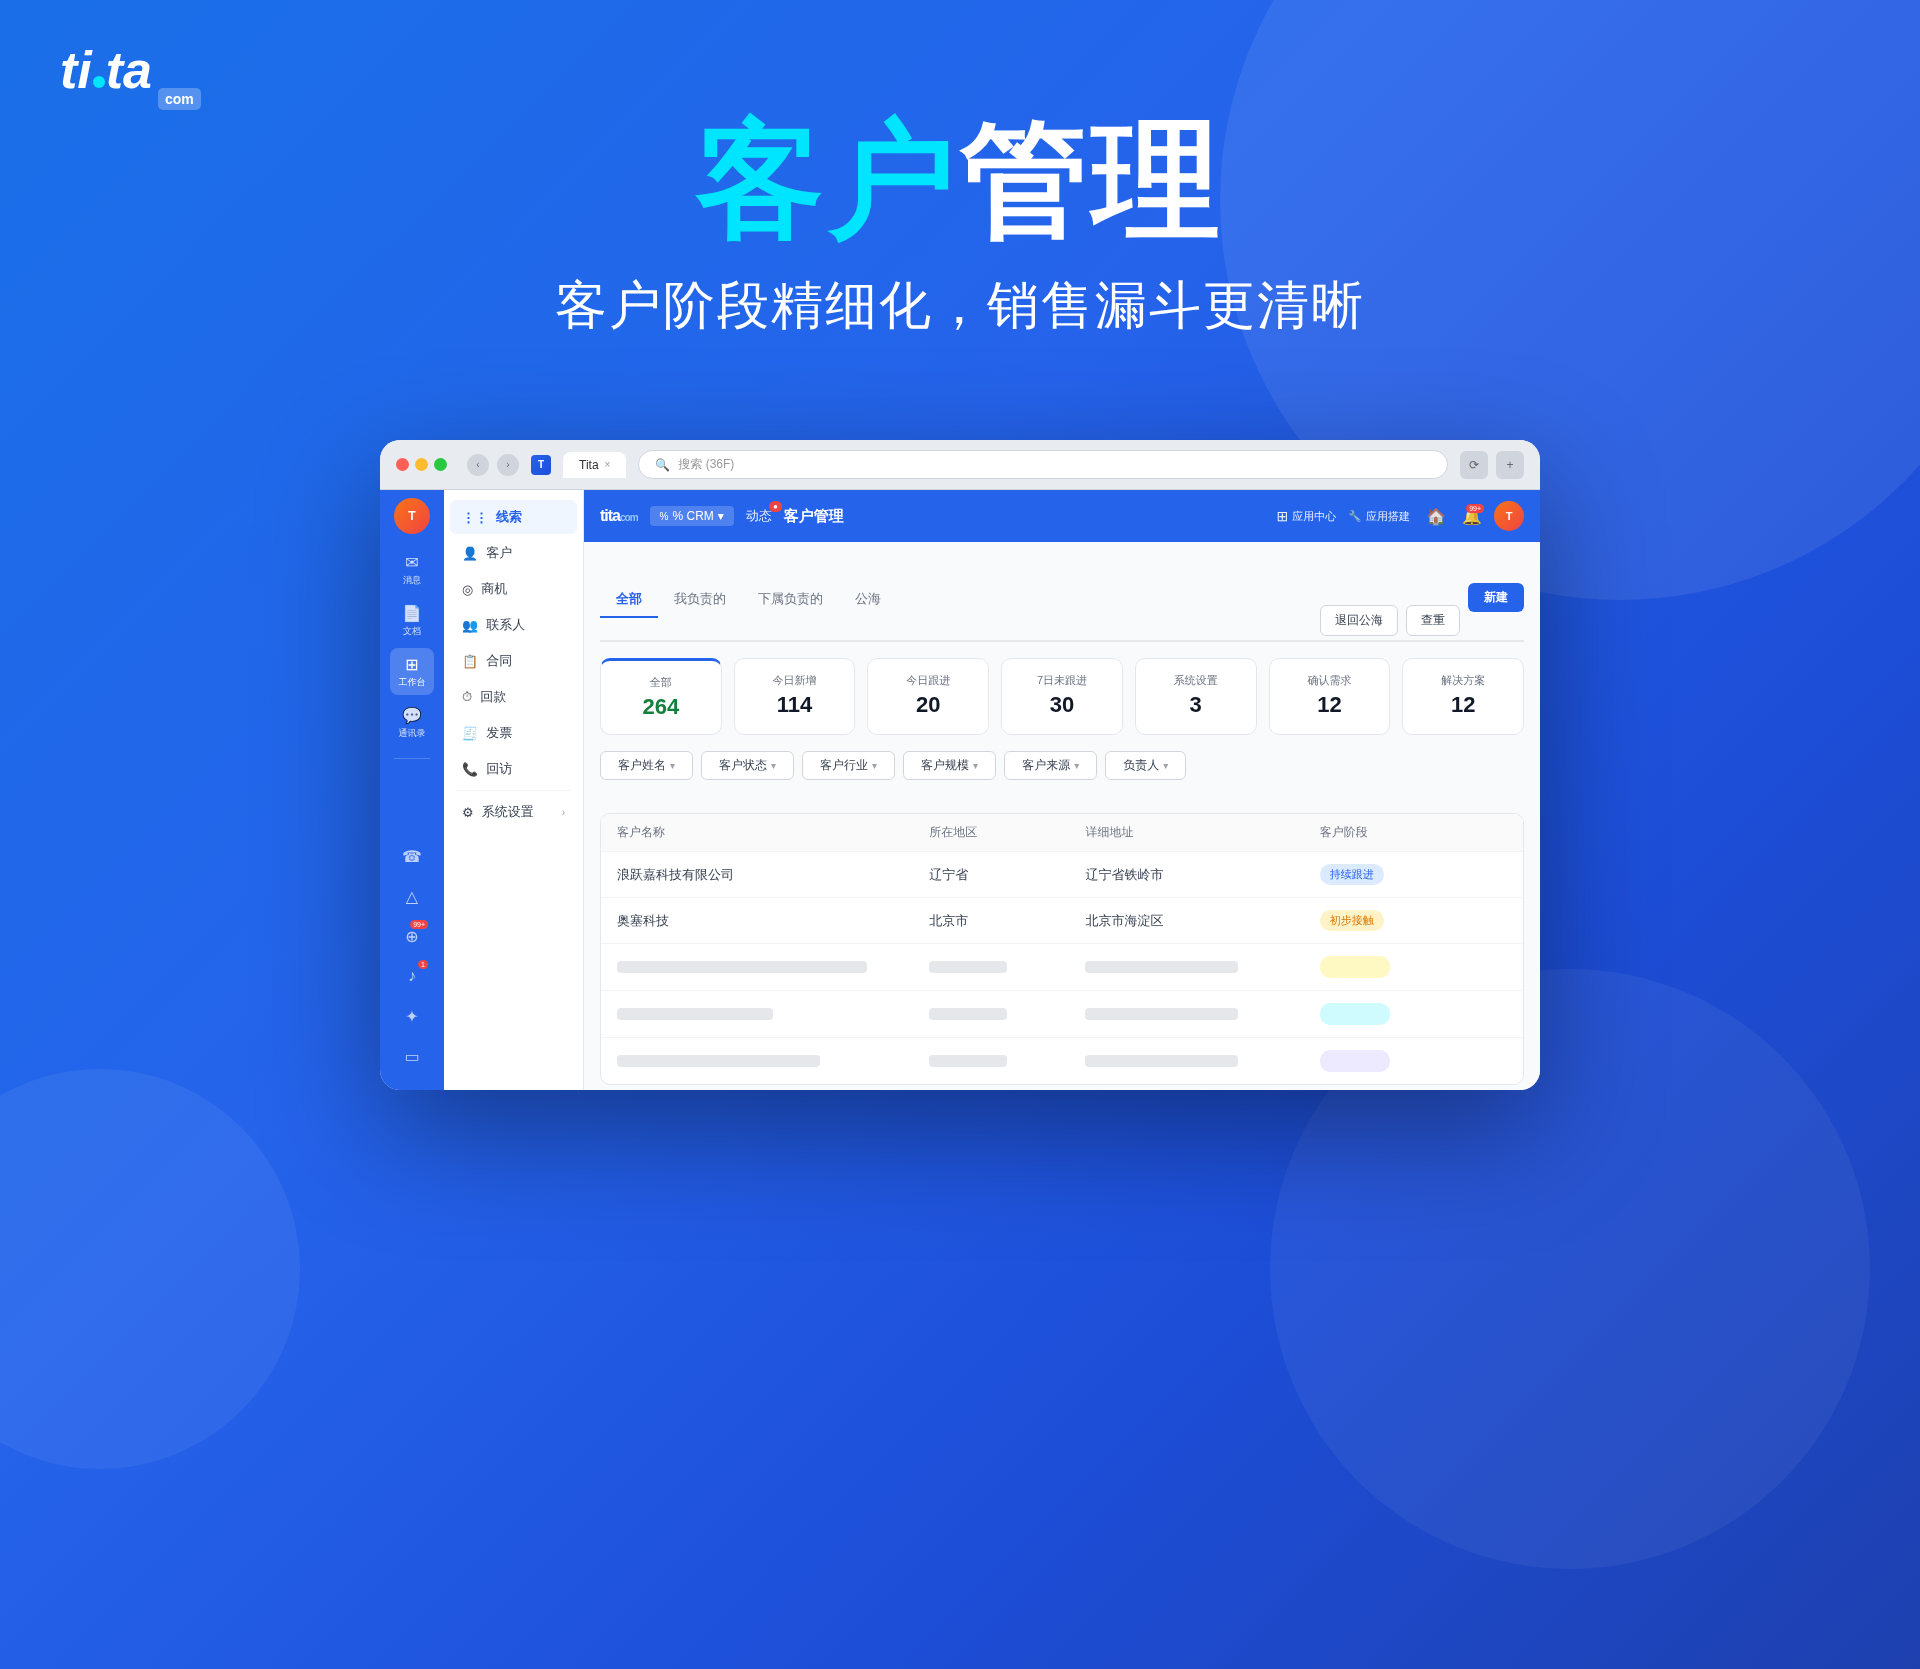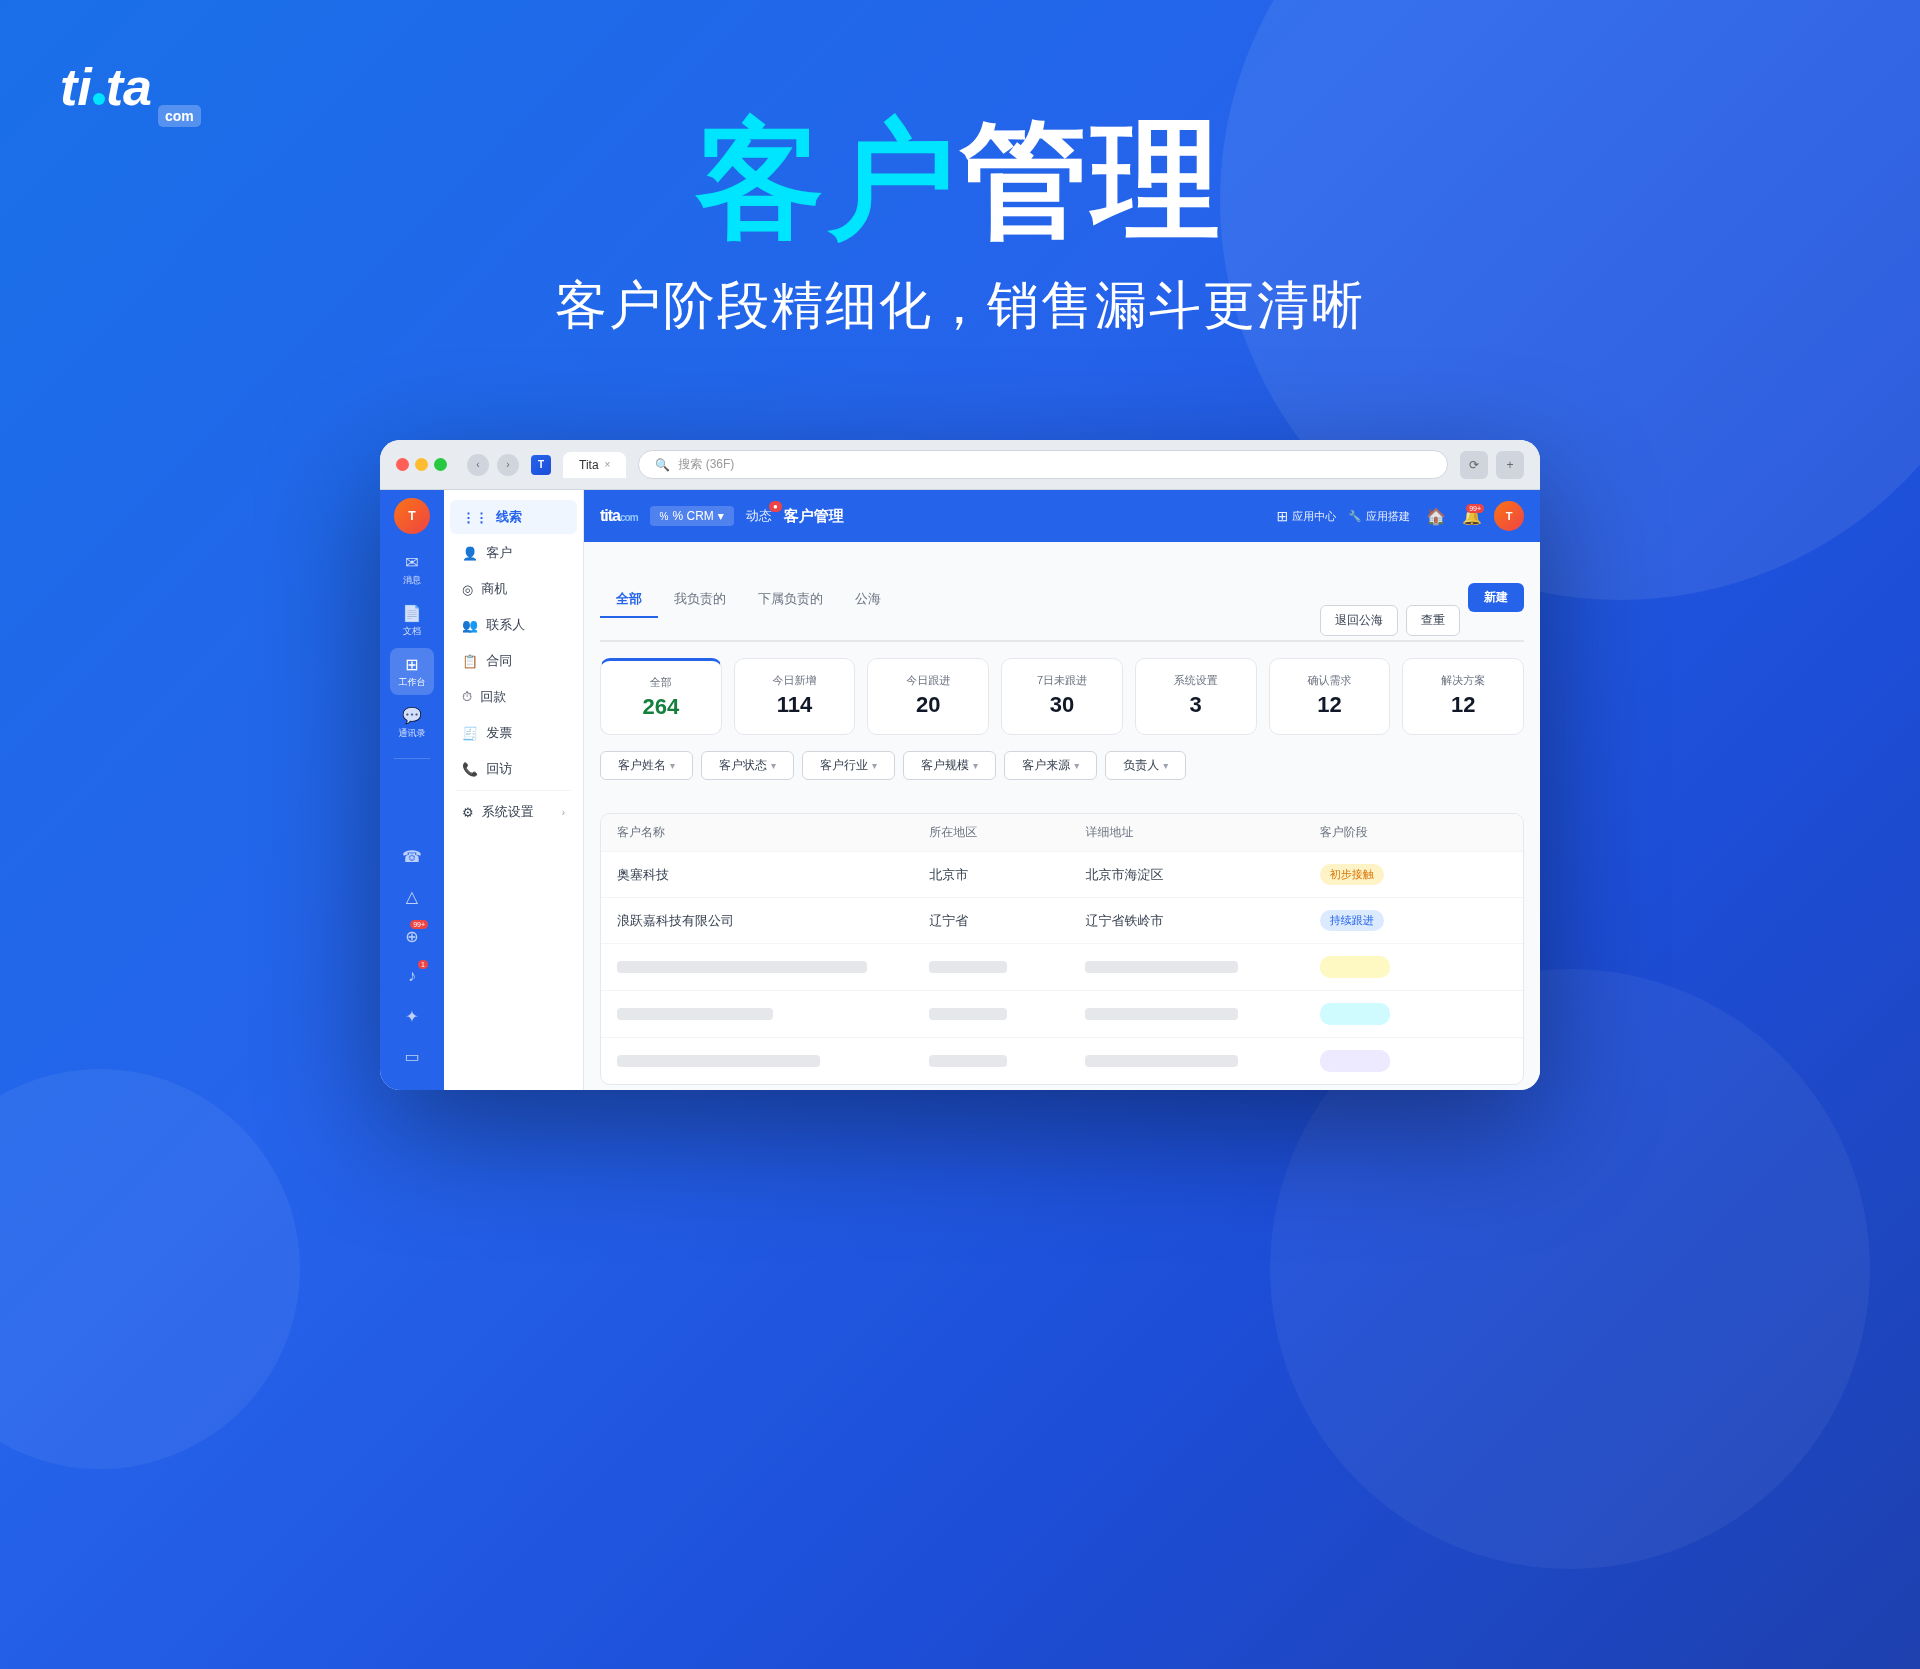--- a/index.html
+++ b/index.html
@@ -32,21 +32,20 @@
       width: 400px; height: 400px;
       bottom: 200px; left: -100px;
       background: rgba(255,255,255,0.06);
     }
 
     
     .header-section {
       position: absolute;
       top: 40px;
       left: 60px;
-      margin-top: 17px;
     }
 
     
     .main-heading {
       text-align: center;
       position: absolute;
       top: 110px;
       left: 50%;
       transform: translateX(-50%);
       width: 100%;
@@ -850,37 +849,37 @@
 
         <div class="data-table">
           <div class="table-header">
             <div>客户名称</div>
             <div>所在地区</div>
             <div>详细地址</div>
             <div>客户阶段</div>
           </div>
 
           <div class="table-row">
+            <div>浪跃嘉科技有限公司</div>
+            <div>辽宁省</div>
+            <div>辽宁省铁岭市</div>
+            <div>
+              <span class="stage-badge stage-follow">持续跟进</span>
+            </div>
+          </div>
+
+          <div class="table-row">
             <div>奥塞科技</div>
             <div>北京市</div>
             <div>北京市海淀区</div>
             <div>
               <span class="stage-badge stage-initial">初步接触</span>
             </div>
           </div>
 
-          <div class="table-row">
-            <div>浪跃嘉科技有限公司</div>
-            <div>辽宁省</div>
-            <div>辽宁省铁岭市</div>
-            <div>
-              <span class="stage-badge stage-follow">持续跟进</span>
-            </div>
-          </div>
-
 
           <div class="table-row">
             <div>
                 <div class="skeleton-row"></div>
               </div>
             <div>
                 <div class="skeleton-row short"></div>
               </div>
             <div>
                 <div class="skeleton-row medium"></div>

